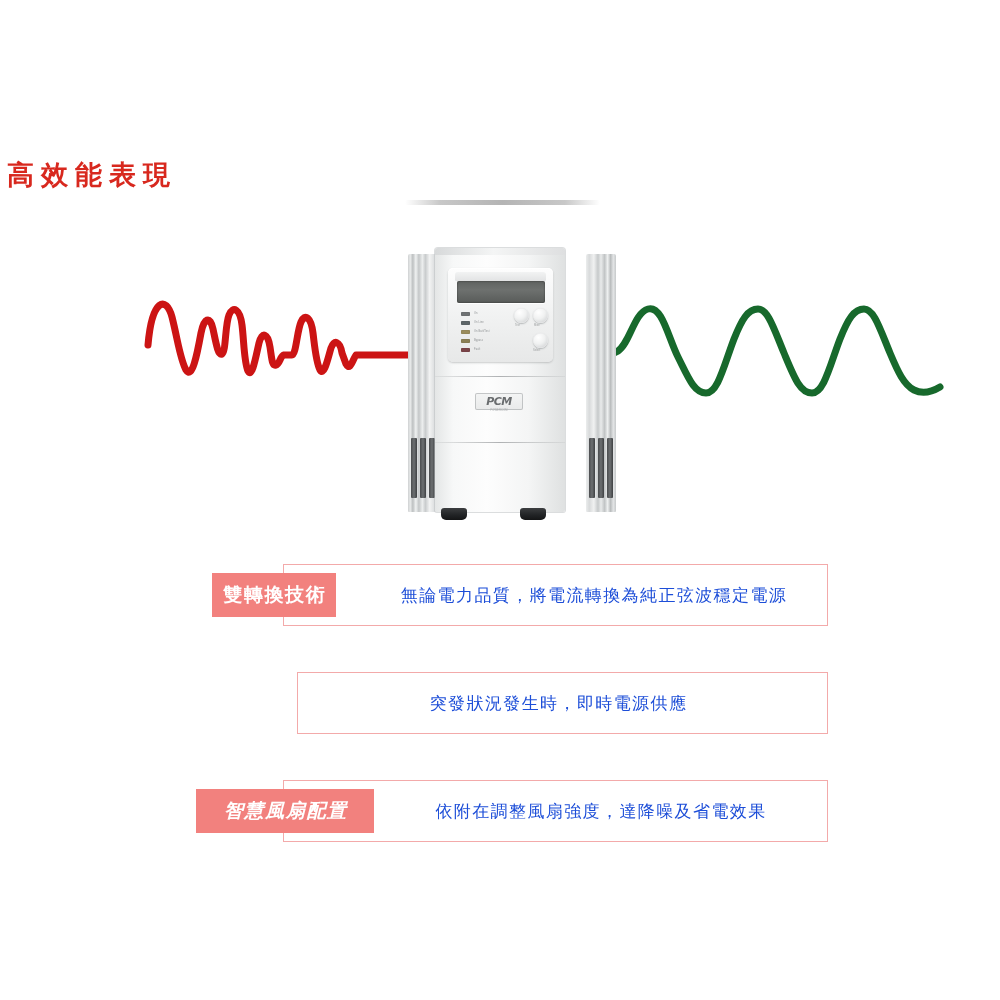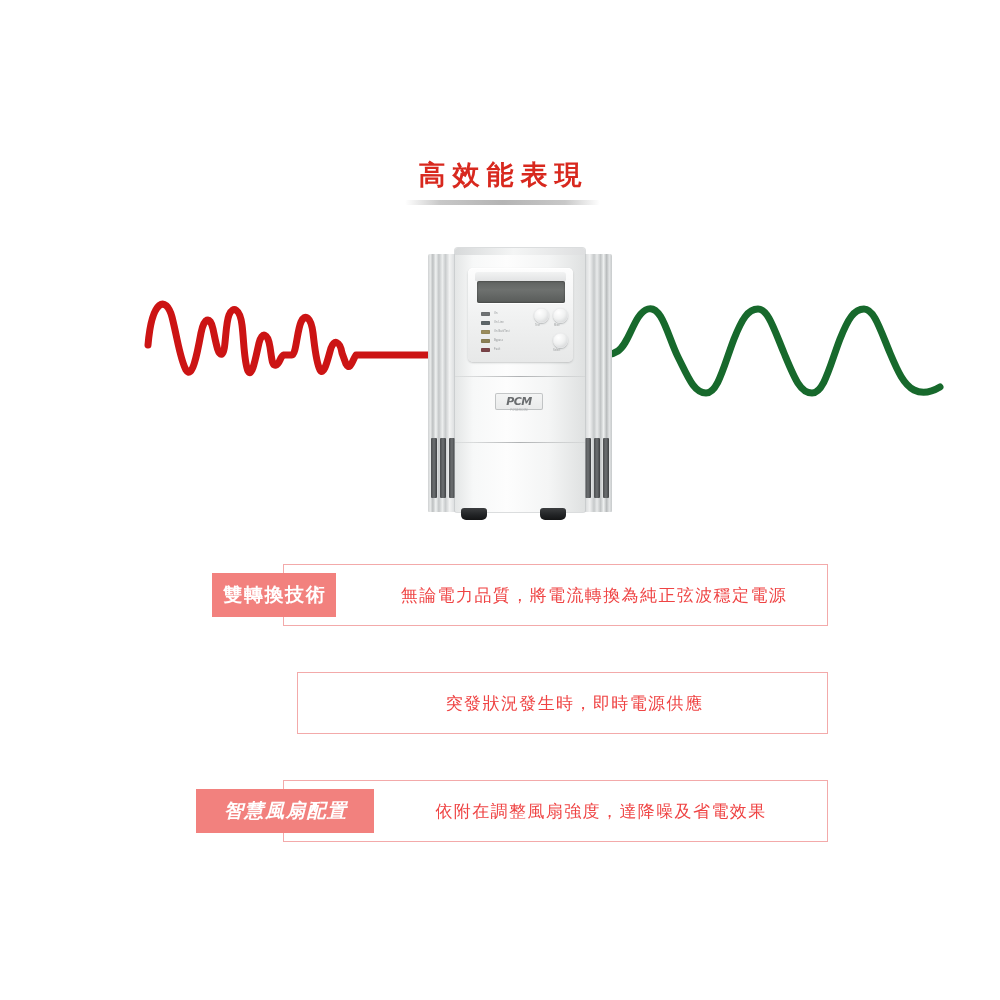--- a/index.html
+++ b/index.html
@@ -22,21 +22,21 @@
     height: 1000px;
     background: #ffffff;
   }
 
   
   .title-block {
     position: absolute;
     left: 0;
     top: 158px;
     width: 1000px;
-    text-align: center;
+    text-align: left;
   }
   .title-text {
     font-size: 27px;
     font-weight: bold;
     color: #D8281E;
     letter-spacing: 7px;
     line-height: 34px;
     display: inline-block;
     text-indent: 7px;
     font-family: "DejaVu Sans", "Liberation Sans", sans-serif;
@@ -68,23 +68,23 @@
     position: absolute;
     left: 0;
     top: 0;
     width: 1000px;
     height: 310px;
   }
 
   
   .ups {
     position: absolute;
-    left: 428px;
+    left: 408px;
     top: 240px;
-    width: 184px;
+    width: 208px;
     height: 285px;
     z-index: 5;
   }
 
   
   .fin-col {
     position: absolute;
     top: 14px;
     width: 30px;
     height: 258px;
@@ -309,21 +309,21 @@
     background: #ffffff;
     box-sizing: border-box;
   }
   .feature-body {
     position: absolute;
     top: 12px;
     height: 62px;
     display: flex;
     align-items: center;
     justify-content: center;
-    color: #ef4444;
+    color: #1d4ed8;
     font-size: 17px;
     letter-spacing: 1.4px;
     font-family: Liberation Mono, monospace;
     white-space: nowrap;
   }
   .feature-badge {
     position: absolute;
     height: 44px;
     background: #F2817E;
     display: flex;
@@ -339,21 +339,21 @@
     z-index: 3;
   }
 
   
   .row1 .feature-box   { left: 283px; width: 545px; }
   .row1 .feature-badge { left: 212px; top: 21px; width: 124px; }
   .row1 .feature-body  { left: 360px; width: 468px; }
   
   .row2 .feature-box   { left: 297px; width: 531px; }
   .row2 .feature-badge { left: 171px; top: 21px; width: 218px; }
-  .row2 .feature-body  { left: 389px; width: 371px; border-radius: 22px; }
+  .row2 .feature-body  { left: 373px; width: 371px; border-radius: 22px; }
   
   .row3 .feature-box   { left: 283px; width: 545px; }
   .row3 .feature-badge { left: 196px; top: 21px; width: 178px; font-style: italic; }
   .row3 .feature-body  { left: 374px; width: 454px; }
 </style>
 </head>
 <body>
 
 <div id="page">
 

